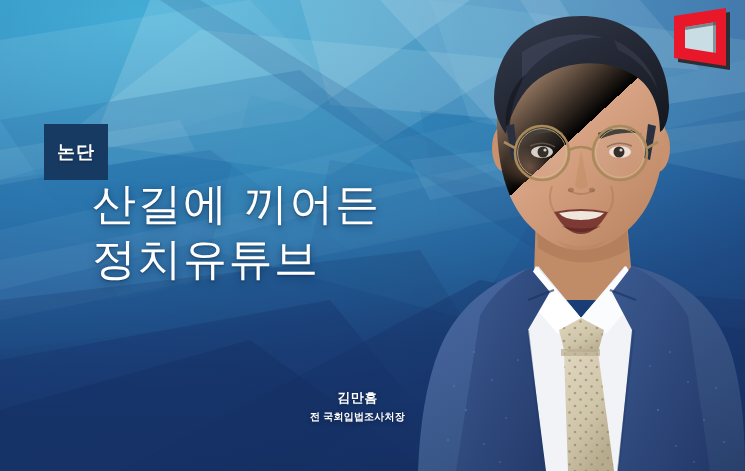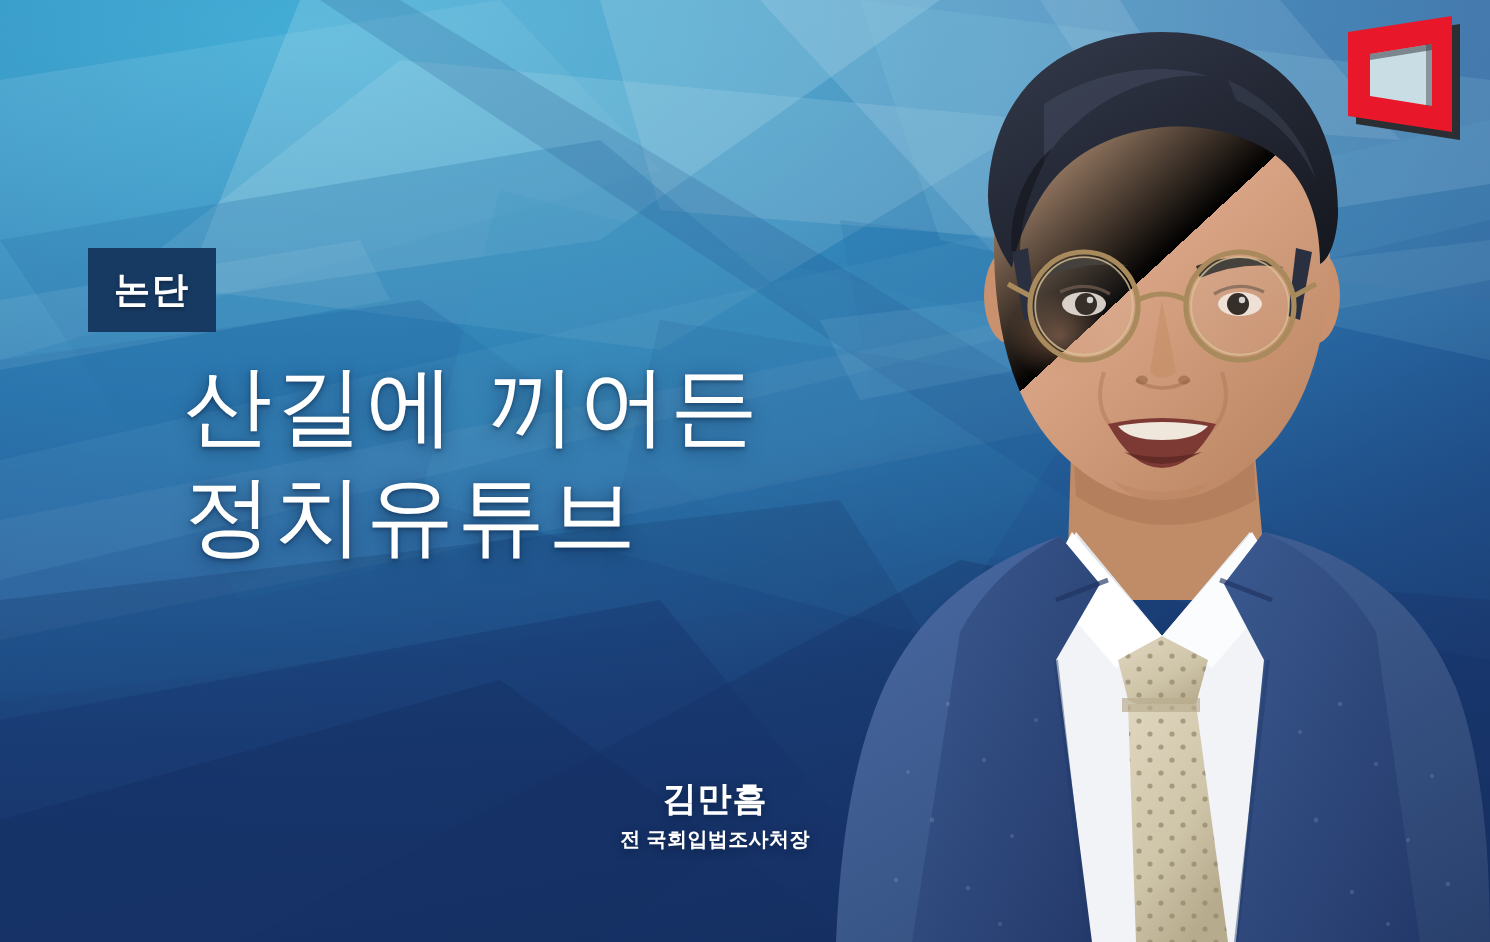--- a/index.html
+++ b/index.html
@@ -30,21 +30,21 @@
   }
 
   
   .facets { position:absolute; inset:0; }
   .facets svg { display:block; width:745px; height:471px; }
 
   
   .badge {
     position:absolute;
     left:44px; top:124px;
-    width:64px; height:42px;
+    width:64px; height:56px;
     background:#173a63;
     display:flex; align-items:center; justify-content:center;
     letter-spacing:1px;
   }
   .badge-label {
     color:#ffffff;
     font-size:18px;
     font-weight:700;
     line-height:1;
     text-shadow:0 1px 2px rgba(0,0,0,.35);
@@ -72,21 +72,21 @@
   
   .byline {
     position:absolute;
     left:245px; top:390px;
     width:225px;
     text-align:center;
   }
   .byline-name {
     display:block;
     color:#ffffff;
-    font-size:17px;
+    font-size:13px;
     font-weight:700;
     line-height:1.2;
     letter-spacing:0.5px;
     text-shadow:0 1px 4px rgba(6,24,54,0.65);
   }
   .byline-role {
     display:block;
     margin-top:5px;
     color:#ffffff;
     font-size:10px;

